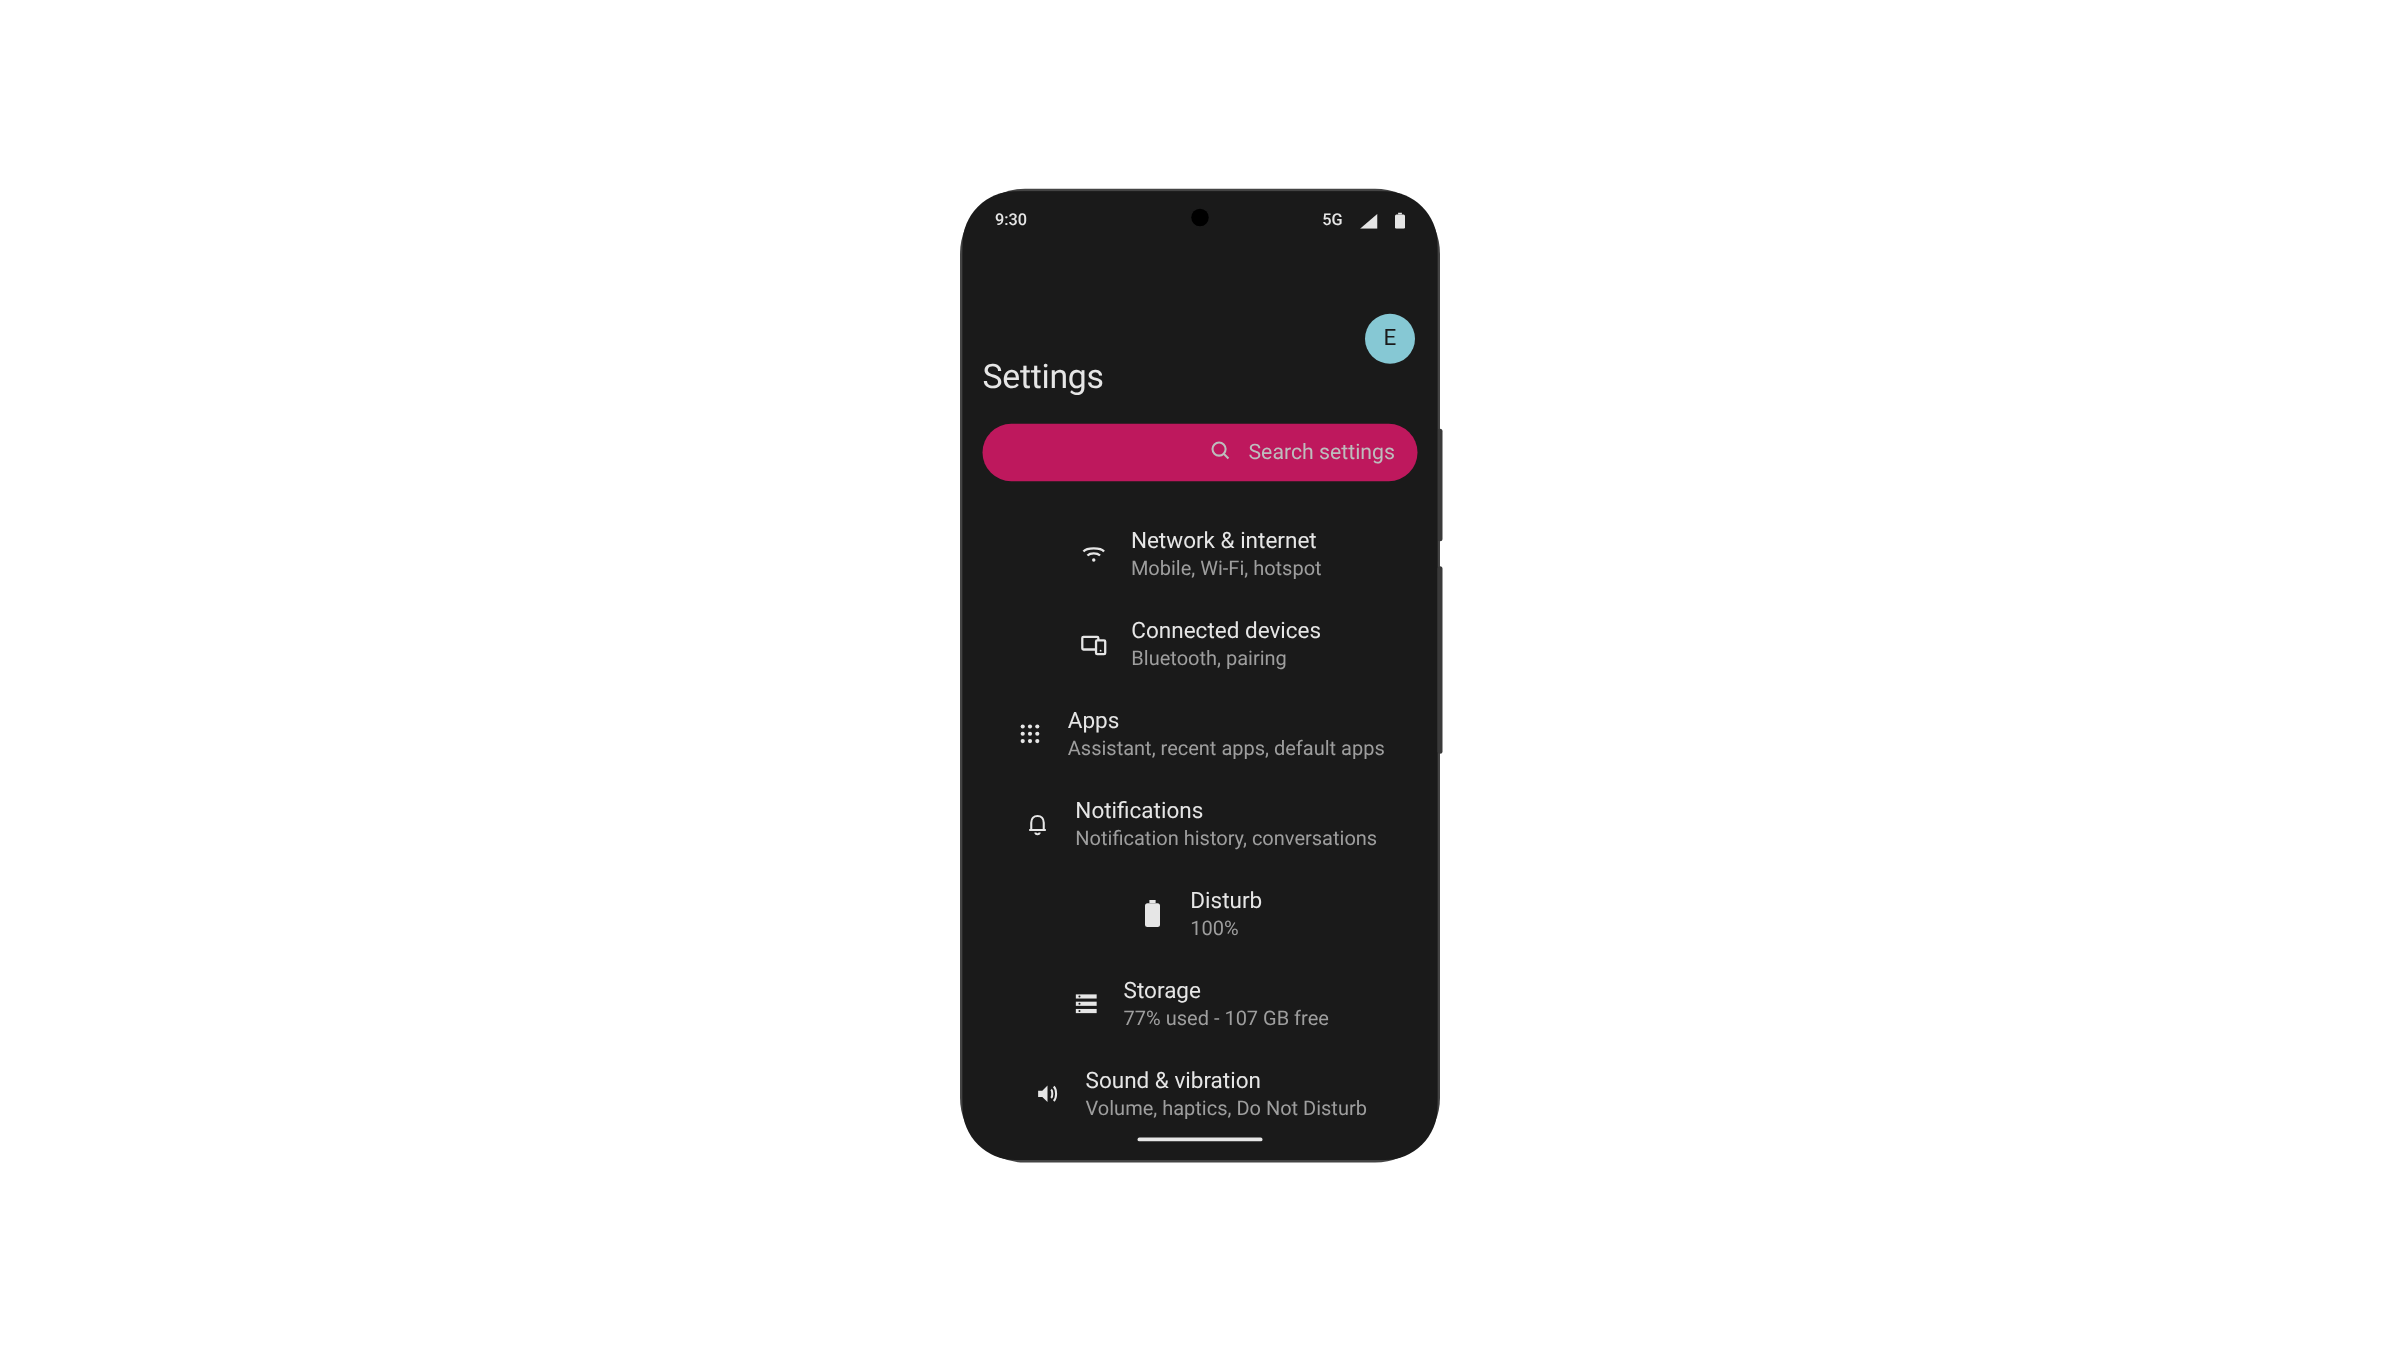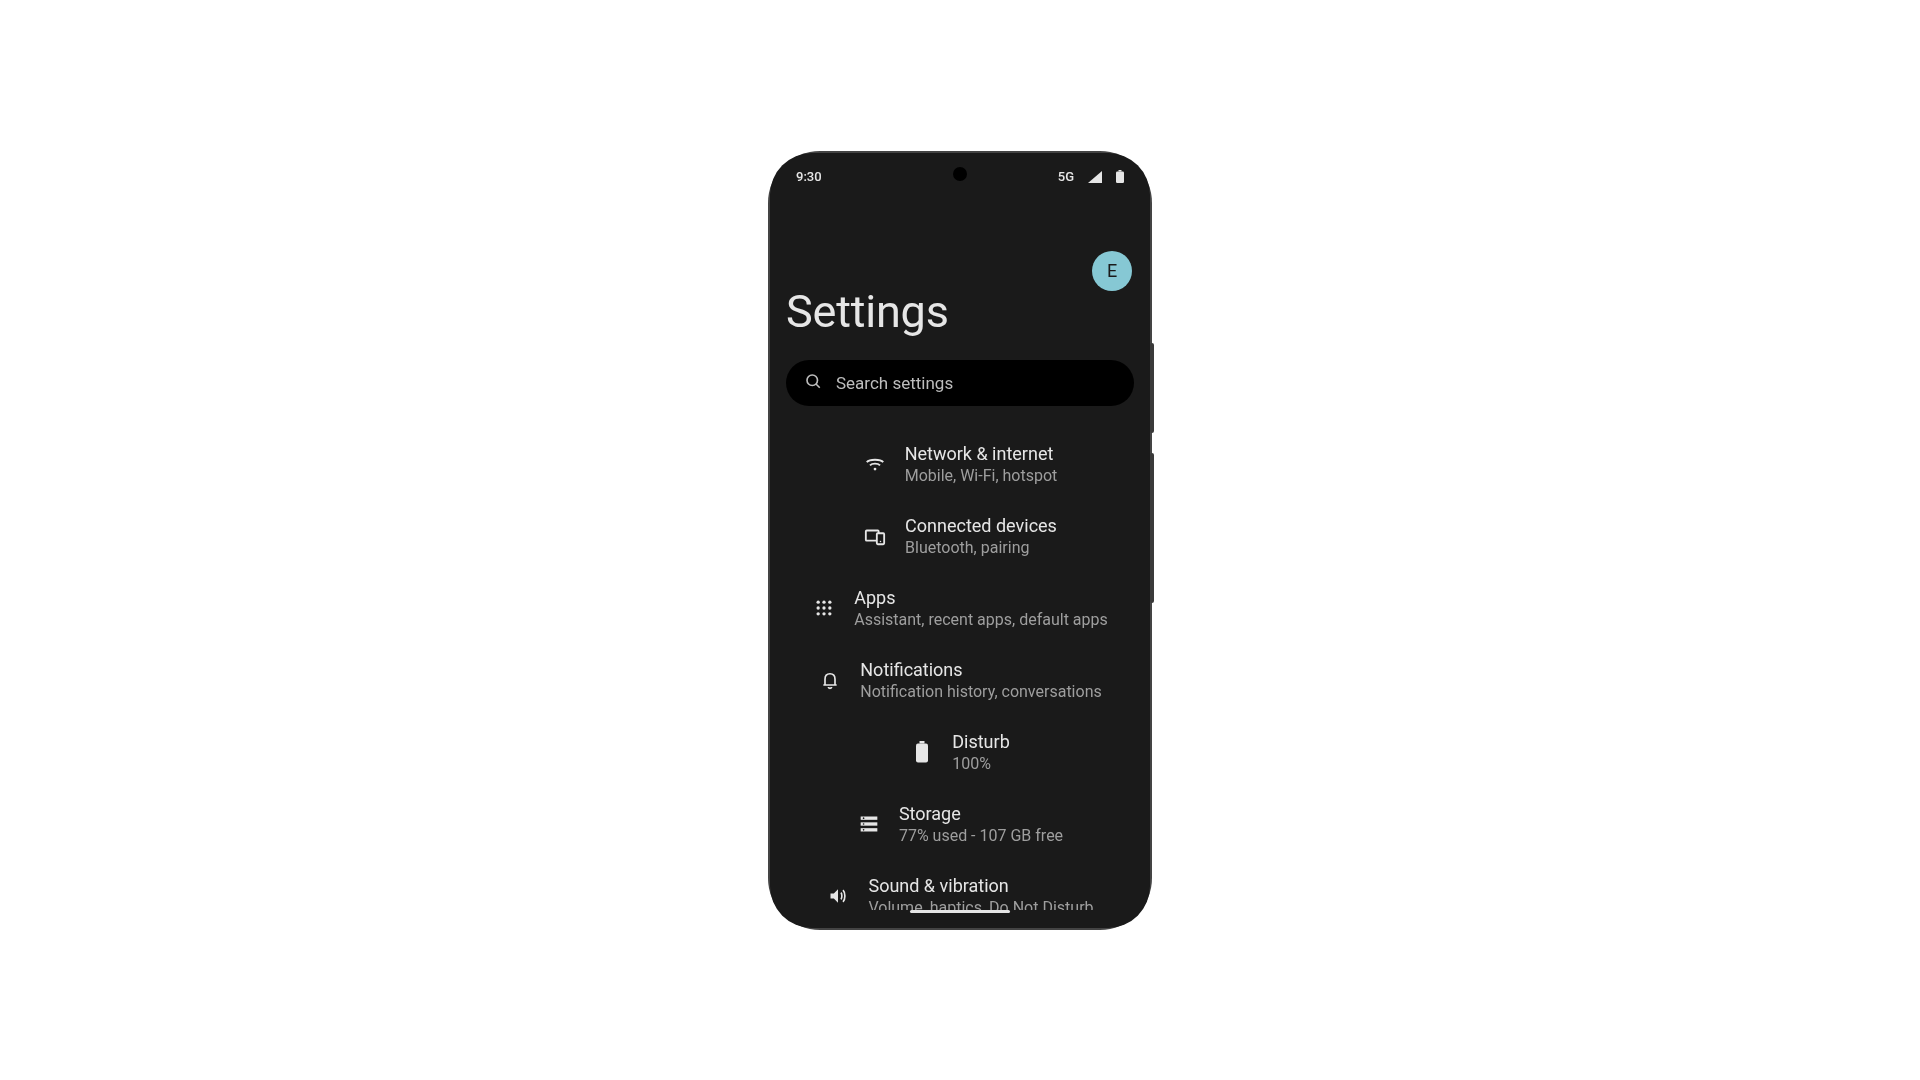--- a/index.html
+++ b/index.html
@@ -94,35 +94,36 @@
     background: #86c8d4;
     display: flex;
     align-items: center;
     justify-content: center;
     color: #1a1a1a;
     font-size: 18px;
     font-weight: 400;
   }
   .page-title {
     color: #e6e6e6;
-    font-size: 45px;
+    font-size: 27px;
     font-weight: 400;
     margin-top: 90px;
     margin-bottom: 22px;
     letter-spacing: -0.2px;
   }
   .search-bar {
-    background: #000000;
+    background: #be185d;
     border-radius: 28px;
     height: 46px;
     display: flex;
     align-items: center;
     padding: 0 18px;
     gap: 14px;
     margin-bottom: 22px;
+    justify-content: flex-end;
   }
   .search-bar svg { flex-shrink: 0; }
   .search-placeholder {
     color: #bdbdbd;
     font-size: 17px;
   }
   .settings-list {
     display: flex;
     flex-direction: column;
     align-items: center;

